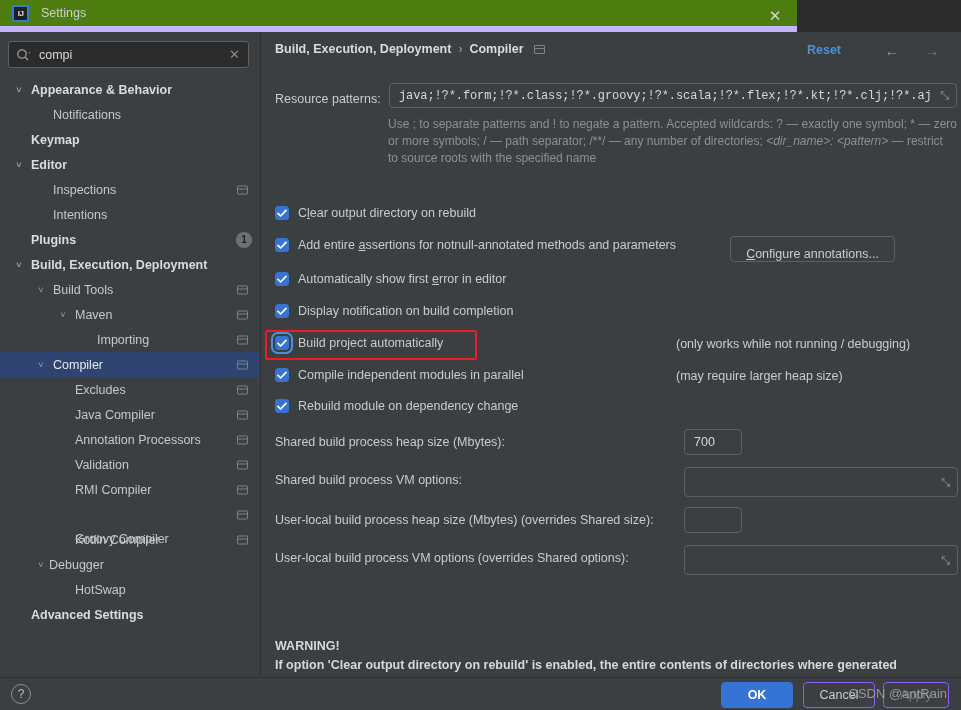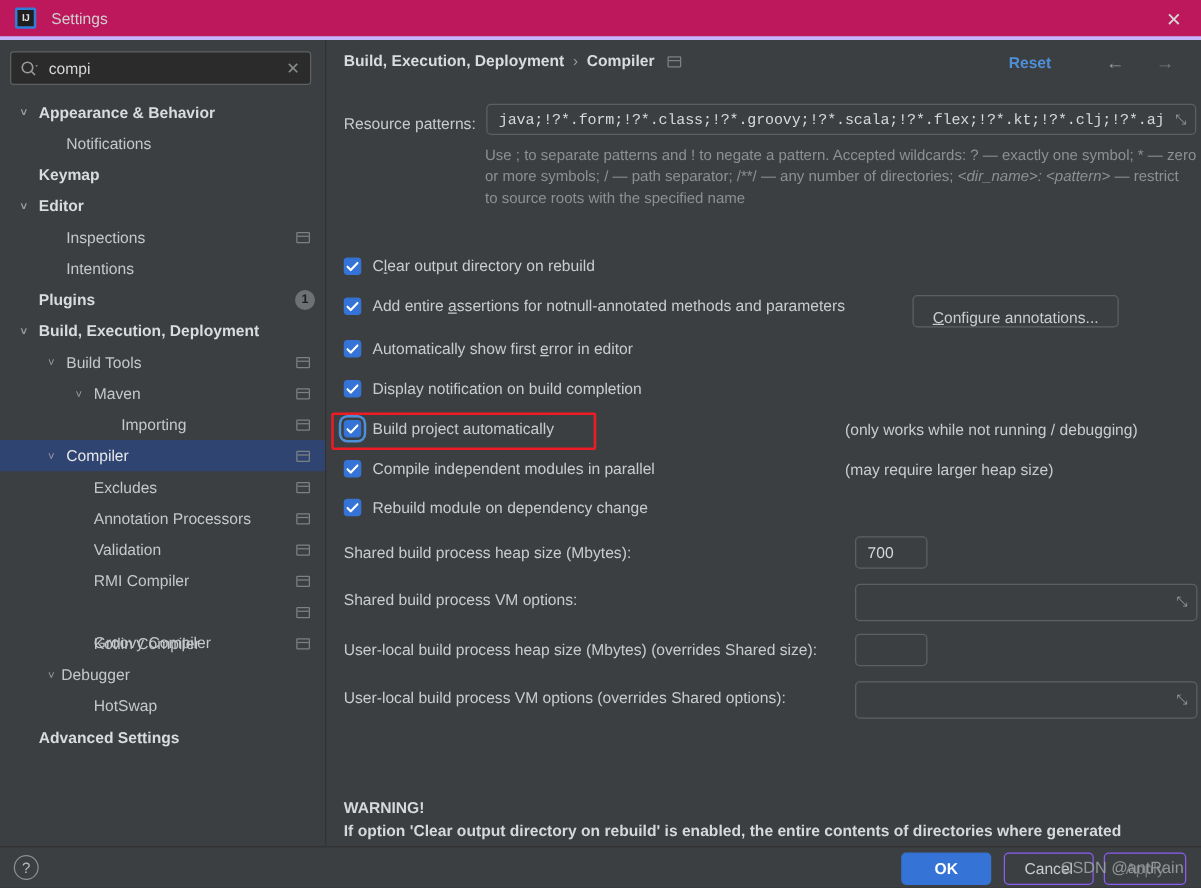--- a/index.html
+++ b/index.html
@@ -11,24 +11,24 @@
   }
   #app {
     position: relative;
     width: 961px; height: 710px;
     background: #2b2b2b;
     color: #bbbbbb;
   }
 
   
   .titlebar {
-    position: absolute; left: 0; top: 0; width: 961px; height: 32px;
-    background: #be185d;
+    position: absolute; left: 0; top: 0; width: 797px; height: 32px;
+    background: #4d7c0f;
     display: flex; align-items: center;
-    border-bottom: 3px solid #c4b5fd;
+    border-bottom: 6px solid #c4b5fd;
   }
   .ij-icon {
     width: 17px; height: 17px; margin-left: 12px;
     border: 2px solid #2f7fd8; border-radius: 2px;
     background: #1f1f1f;
     display: flex; align-items: center; justify-content: center;
     font-size: 8px; font-weight: bold; color: #e0e0e0;
     font-family: "Liberation Sans", sans-serif; letter-spacing: -0.5px;
   }
   .title-text {
@@ -283,20 +283,24 @@
         <div class="tnode sel">
           <span class="arrow" style="left: 35px;">˅</span>
           <span class="tlabel" style="margin-left: 53px;">Compiler</span>
           <span class="proj-icon"></span>
         </div>
         <div class="tnode">
           <span class="tlabel" style="margin-left: 75px;">Excludes</span>
           <span class="proj-icon"></span>
         </div>
         <div class="tnode">
+          <span class="tlabel" style="margin-left: 75px;">Java Compiler</span>
+          <span class="proj-icon"></span>
+        </div>
+        <div class="tnode">
           <span class="tlabel" style="margin-left: 75px;">Annotation Processors</span>
           <span class="proj-icon"></span>
         </div>
         <div class="tnode">
           <span class="tlabel" style="margin-left: 75px;">Validation</span>
           <span class="proj-icon"></span>
         </div>
         <div class="tnode">
           <span class="tlabel" style="margin-left: 75px;">RMI Compiler</span>
           <span class="proj-icon"></span>

